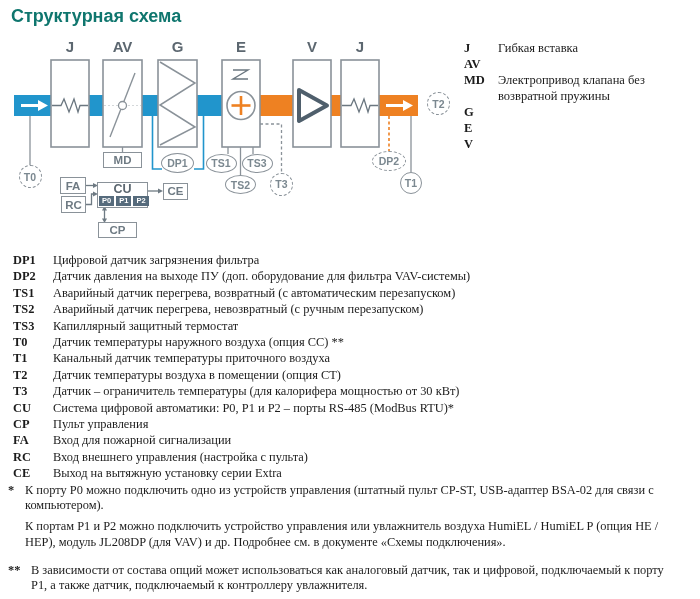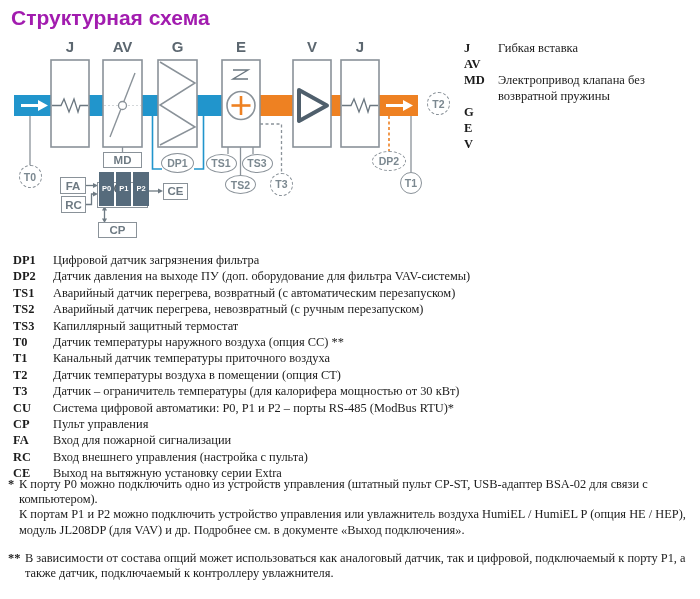--- a/index.html
+++ b/index.html
@@ -1,44 +1,44 @@
 <!DOCTYPE html>
 <html><head>
 <meta charset="utf-8">
 <style>
   html,body{margin:0;padding:0;background:#fff;}
   .page{position:relative;width:700px;height:599px;background:#fff;overflow:hidden;
         font-family:"Liberation Sans","DejaVu Sans",sans-serif;}
-  .title{position:absolute;left:11px;top:6px;font-size:21px;font-weight:bold;color:#a21caf;}
+  .title{position:absolute;left:11px;top:6px;font-size:18px;font-weight:bold;color:#0f766e;}
   svg{position:absolute;left:0;top:0;}
   .blk-lbl{position:absolute;top:38px;text-align:center;font-size:15px;font-weight:bold;color:#5c6770;}
   .sens{position:absolute;display:flex;align-items:center;justify-content:center;background:#fff;
         border:1.4px solid #8a9299;color:#7b8890;font-size:10.5px;font-weight:600;border-radius:50%;box-sizing:border-box;}
   .dashed{border-style:dashed;}
   .sbox{position:absolute;display:flex;align-items:center;justify-content:center;background:#fff;
         border:1.4px solid #8a9299;color:#6e7a83;font-size:11.5px;font-weight:bold;box-sizing:border-box;}
   .cu{position:absolute;left:97px;top:182px;width:51px;height:26px;border:1.4px solid #8a9299;
       background:#fff;box-sizing:border-box;}
   .cu-lbl{text-align:center;font-size:12.5px;font-weight:bold;color:#5c6770;line-height:13px;}
   .ports{position:absolute;left:1px;bottom:1px;display:flex;gap:2px;}
   .port{background:#566b7c;color:#fff;font-size:7.5px;font-weight:bold;line-height:10px;
-        padding:12px 3px;text-align:center;}
+        padding:0 3px;text-align:center;}
   .serif{font-family:"Liberation Serif","DejaVu Serif",serif;color:#1c1c1c;}
   .legend{position:absolute;left:464px;top:40px;width:232px;font-size:12.5px;line-height:16px;}
   .lrow{display:grid;grid-template-columns:34px 1fr;}
   .lrow b{font-weight:bold;}
   .defs{position:absolute;left:13px;top:252px;width:682px;font-size:12.4px;line-height:16.4px;}
   .drow{display:grid;grid-template-columns:27px 13px 1fr;}
   .drow b{font-weight:bold;}
   .foot{position:absolute;left:8px;top:477px;width:678px;font-size:12.4px;line-height:15.2px;}
   .fn{position:relative;margin:0;}
   .fn .mark{position:absolute;left:0;top:0;font-weight:bold;}
   .fn1{padding-left:11px;}
   .fn2{padding-left:17px;margin-top:13px;}
-  .fn p{margin:0;}
+  .fn p{margin:6px;}
 </style>
 </head>
 <body>
 
 <div class="page">
 
   <div class="title">Структурная схема</div>
 
   <svg width="460" height="246" viewBox="0 0 460 246">
 
@@ -229,21 +229,21 @@
         <b>CE</b>
         <span></span>
         <span>Выход на вытяжную установку серии Extra</span>
       </div>
   </div>
 
   <div class="foot serif">
     <div class="fn fn1">
       <span class="mark">*</span>
       <p>К порту P0 можно подключить одно из устройств управления (штатный пульт CP-ST, USB-адаптер BSA-02 для связи с компьютером).</p>
-      <p>К портам P1 и P2 можно подключить устройство управления или увлажнитель воздуха HumiEL /  HumiEL P (опция HE / HEP), модуль JL208DP (для VAV) и др. Подробнее см. в документе «Выход подключения».</p>
+      <p>К портам P1 и P2 можно подключить устройство управления или увлажнитель воздуха HumiEL /  HumiEL P (опция HE / HEP), модуль JL208DP (для VAV) и др. Подробнее см. в документе «Схемы подключения».</p>
     </div>
     <div class="fn fn2">
       <span class="mark">**</span>
       <p>В зависимости от состава опций может использоваться как аналоговый датчик, так и цифровой, подключаемый к порту P1, а также датчик, подключаемый к контроллеру увлажнителя.</p>
     </div>
   </div>
 
 </div>
 
 </body></html>

